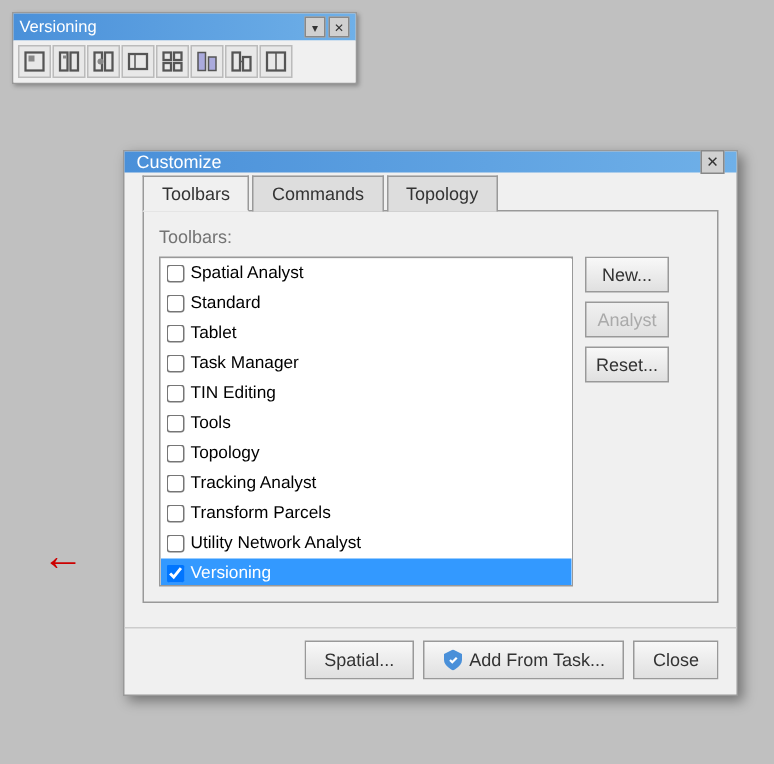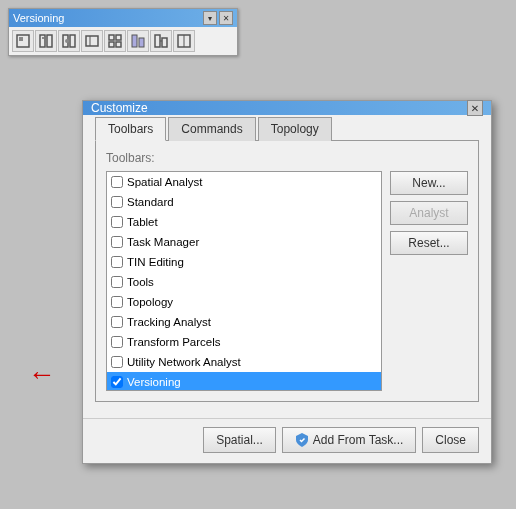--- a/index.html
+++ b/index.html
@@ -194,21 +194,21 @@
       font-size: 11.5px;
     }
     
     .btn-column {
       display: flex;
       flex-direction: column;
       gap: 6px;
       width: 78px;
     }
     .btn {
-      width: 78px;
+      width: 56px;
       height: 24px;
       background: linear-gradient(to bottom, #f8f8f8, #e0e0e0);
       border: 1px solid #999;
       font-size: 12px;
       color: #333;
       cursor: pointer;
       text-align: center;
       display: flex;
       align-items: center;
       justify-content: center;

